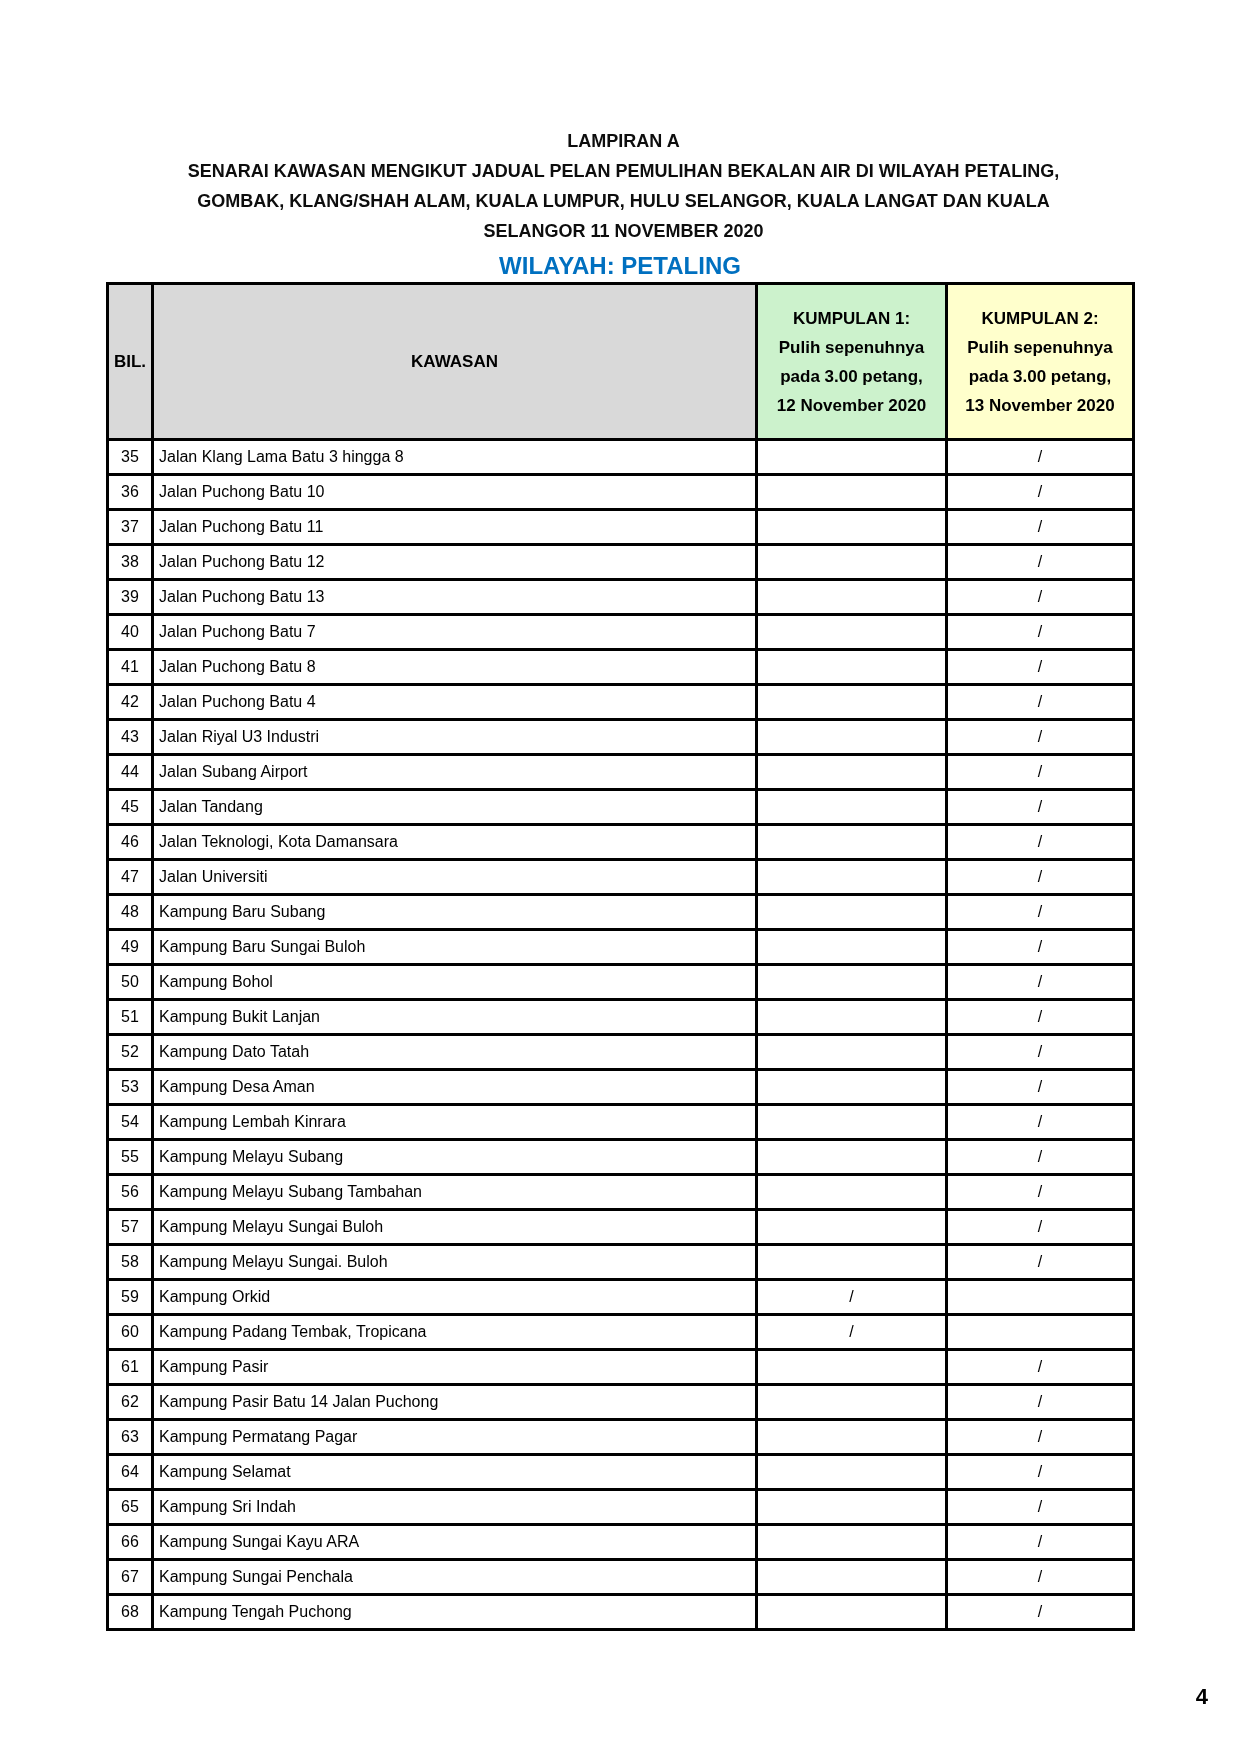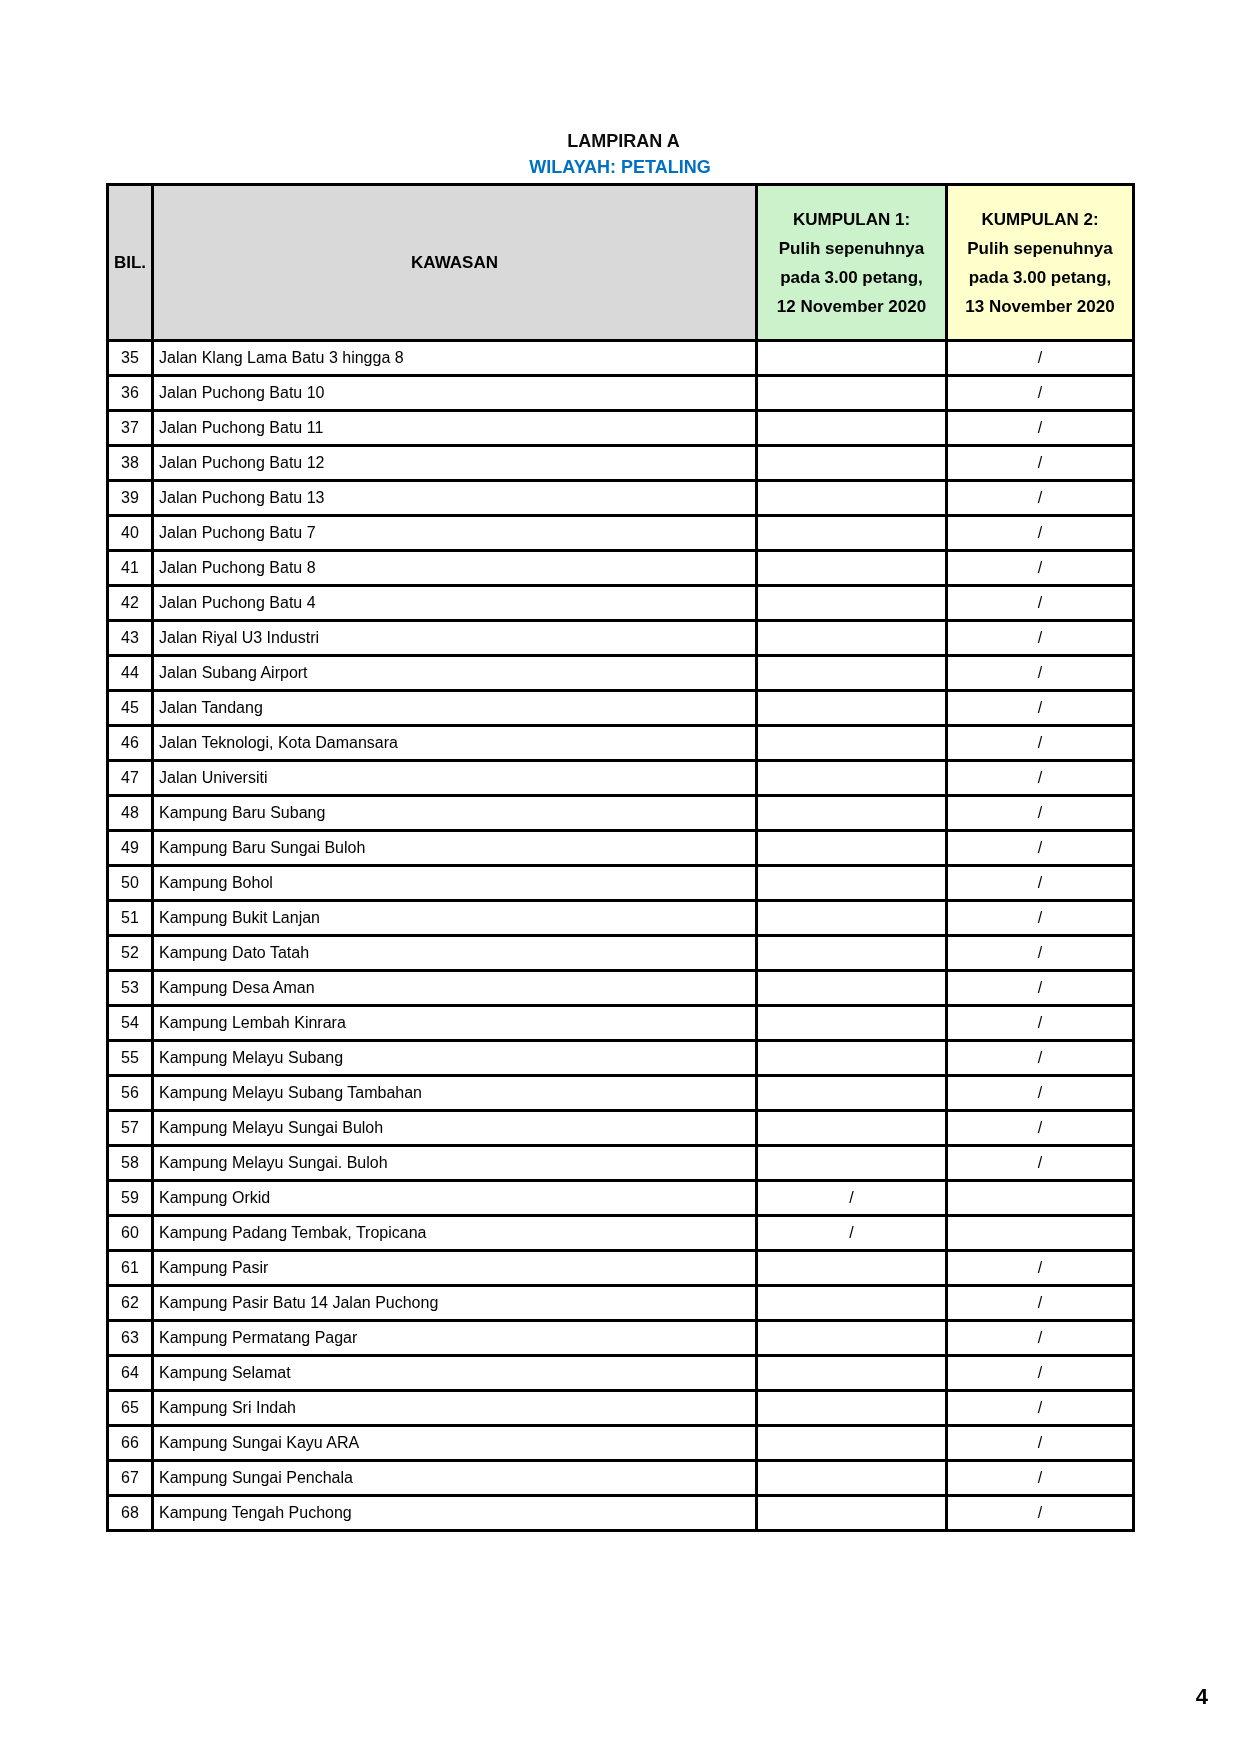--- a/index.html
+++ b/index.html
@@ -16,23 +16,24 @@
     padding-top: 126px;
     text-align: center;
     font-weight: 700;
     font-size: 18px;
     line-height: 30px;
     color: #0d0d0d;
     margin-left: 7px;
   }
   .title-multi { white-space: pre-line; }
   .wilayah {
+    margin-top: 9px;
     text-align: center;
     font-weight: 700;
-    font-size: 18px;
+    font-size: 24px;
     line-height: 22px;
   }
   table.schedule {
     border-collapse: collapse;
     table-layout: fixed;
     margin-left: 106px;
     margin-top: 5px;
     width: 1026px;
   }
   table.schedule th, table.schedule td {
@@ -69,20 +70,23 @@
     font-weight: 700;
   }
 </style>
 </head>
 <body>
 
 <div class="page-root">
 
   <div class="title-block">
     <div class="title-line">LAMPIRAN A</div>
+    <div class="title-line title-multi">SENARAI KAWASAN MENGIKUT JADUAL PELAN PEMULIHAN BEKALAN AIR DI WILAYAH PETALING,
+GOMBAK, KLANG/SHAH ALAM, KUALA LUMPUR, HULU SELANGOR, KUALA LANGAT DAN KUALA
+SELANGOR 11 NOVEMBER 2020</div>
   </div>
 
   <div class="wilayah" style="color: rgb(0, 112, 192);">WILAYAH: PETALING</div>
 
   <table class="schedule">
     <colgroup>
       <col class="c-bil">
       <col class="c-kawasan">
       <col class="c-k1">
       <col class="c-k2">

